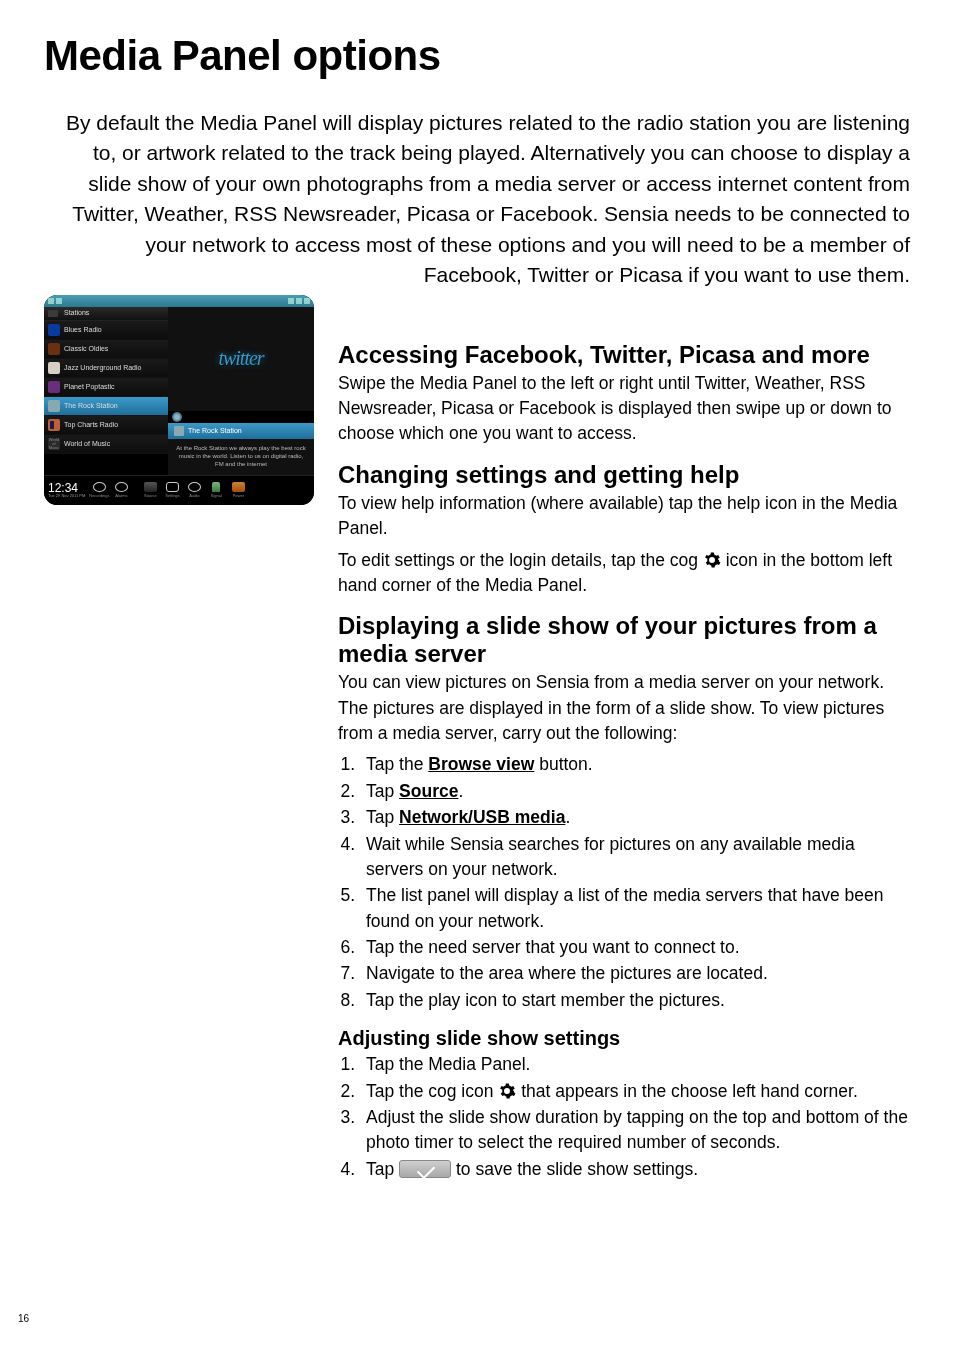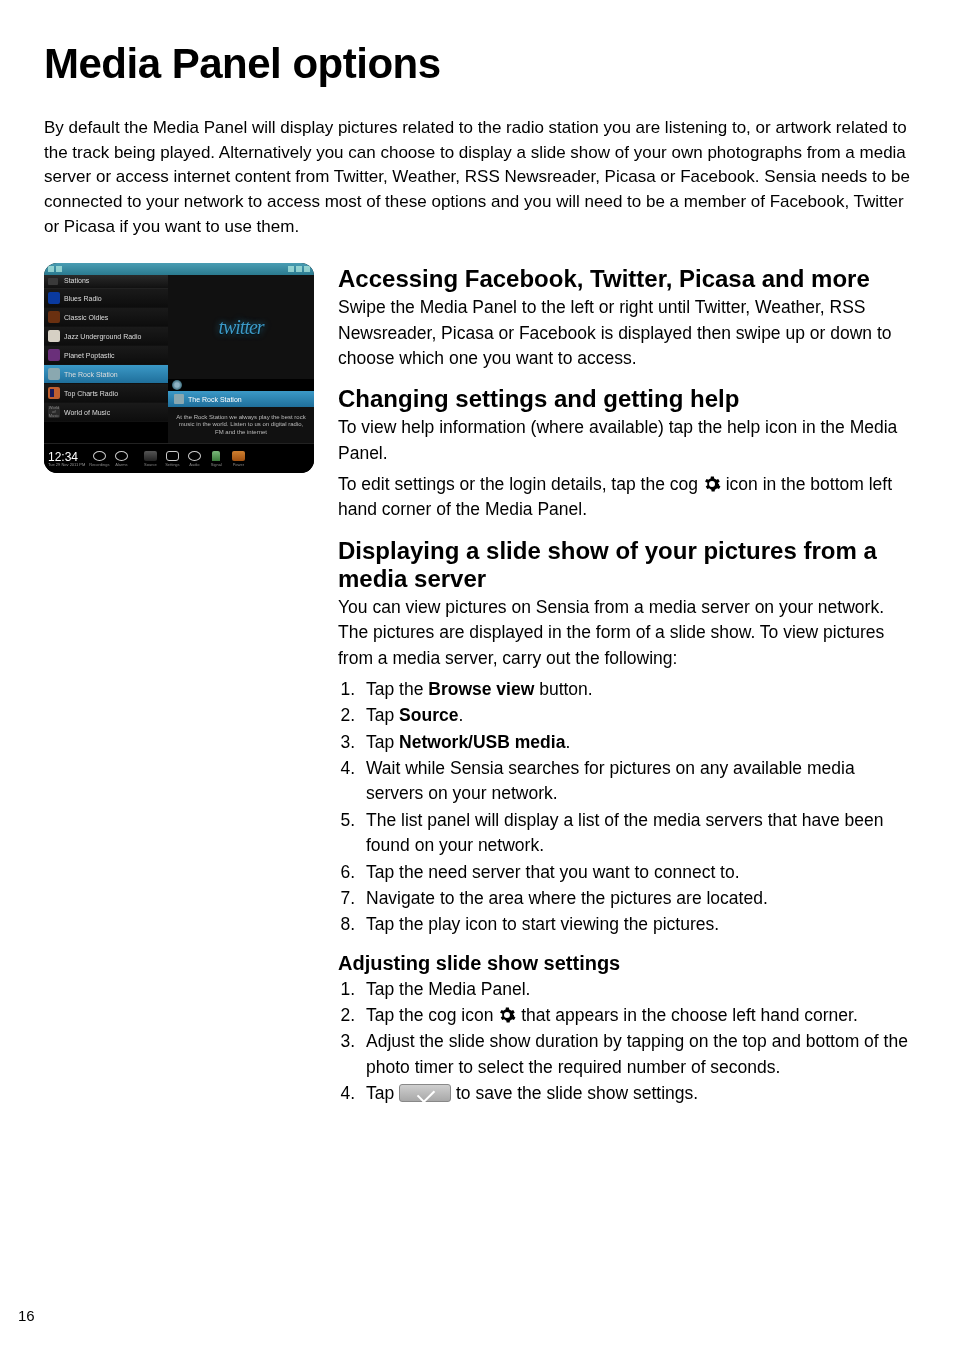--- a/index.html
+++ b/index.html
@@ -1,22 +1,22 @@
 <!DOCTYPE html>
 <html><head>
 <meta charset="utf-8">
 <style>
   * { box-sizing: border-box; margin: 0; padding: 0; }
   html, body { width: 954px; height: 1354px; background: #fff; font-family: Arial, Helvetica, sans-serif; color: #000; }
-  .page { padding: 40px 44px 20px 44px; position: relative; height: 100%; }
+  .page { padding: 32px 44px 20px 44px; position: relative; height: 100%; }
   .title { font-size: 42px; font-weight: bold; margin-bottom: 28px; letter-spacing: -0.5px; }
-  .intro { font-size: 17px; line-height: 1.45; margin-bottom: 24px; }
+  .intro { font-size: 21px; line-height: 1.45; margin-bottom: 4px; text-align: right; }
   .columns { display: flex; gap: 24px; }
   .left-col { width: 270px; flex-shrink: 0; }
-  .right-col { flex: 1; }
+  .right-col { flex: 1; margin-top: 44px; }
   .device-figure { width: 270px; }
   .device-screen { width: 270px; height: 210px; background: #000; border-radius: 13px; position: relative; overflow: hidden; font-family: Arial, sans-serif; }
   
   .dev-top { display: flex; height: 12px; }
   .dev-top-left { width: 124px; background: linear-gradient(#4a9db3, #2a7a8f); display:flex; align-items:center; gap:2px; padding-left:4px;}
   .dev-top-right { flex:1; background: linear-gradient(#4a9db3, #2a7a8f); display:flex; align-items:center; justify-content:flex-end; padding-right:4px; gap:2px;}
   .dev-top .sq { width:6px; height:6px; background:#cfe; opacity:.6; }
   
   .dev-main { display:flex; height: 168px; }
   .dev-list { width: 124px; background:#000; display:flex; flex-direction:column; }
@@ -52,22 +52,22 @@
   
   h2 { font-size: 24px; font-weight: bold; margin-top: 2px; margin-bottom: 2px; }
   h3 { font-size: 20px; font-weight: bold; margin-top: 14px; margin-bottom: 2px; }
   .right-col p { font-size: 17.5px; line-height: 1.45; margin-bottom: 6px; }
   ol { list-style: decimal; padding-left: 22px; font-size: 17.5px; line-height: 1.45; }
   ol li { padding-left: 6px; margin-bottom: 1px; }
   .cog-icon { display:inline-block; width:18px; height:18px; vertical-align:-3px; }
   .cog-icon svg { width:18px; height:18px; }
   .save-btn { display:inline-block; width:52px; height:18px; background: linear-gradient(#cfcfcf,#a8a8a8); border:1px solid #888; border-radius:3px; vertical-align:-3px; position:relative;}
   .save-btn::after { content:""; position:absolute; left:18px; top:4px; width:14px; height:8px; border-left:2px solid #fff; border-bottom:2px solid #fff; transform: rotate(-45deg);}
-  .page-num { position:absolute; bottom:30px; left:18px; font-size:15px;}
-  b { font-weight: bold; }
+  .page-num { position:absolute; bottom:30px; left:18px; font-size:10px;}
+  b { font-weight: bold; text-decoration: underline; }
 </style>
 </head>
 <body>
 
 <div class="page">
   <h1 class="title">Media Panel options</h1>
   <p class="intro">By default the Media Panel will display pictures related to the radio station you are listening to, or artwork related to the track being played. Alternatively you can choose to display a slide show of your own photographs from a media server or access internet content from Twitter, Weather, RSS Newsreader, Picasa or Facebook. Sensia needs to be connected to your network to access most of these options and you will need to be a member of Facebook, Twitter or Picasa if you want to use them.</p>
 
   <div class="columns">
     <div class="left-col">
@@ -179,21 +179,21 @@
       <h2 style="margin-top:14px;">Displaying a slide show of your pictures from a media server</h2>
       <p>You can view pictures on Sensia from a media server on your network. The pictures are displayed in the form of a slide show. To view pictures from a media server, carry out the following:</p>
       <ol>
         <li><span>Tap the </span><b>Browse view</b><span> button.</span></li>
         <li><span>Tap </span><b>Source</b><span>.</span></li>
         <li><span>Tap </span><b>Network/USB media</b><span>.</span></li>
         <li>Wait while Sensia searches for pictures on any available media servers on your network.</li>
         <li>The list panel will display a list of the media servers that have been found on your network.</li>
         <li>Tap the need server that you want to connect to.</li>
         <li>Navigate to the area where the pictures are located.</li>
-        <li>Tap the play icon to start viewing the pictures.</li>
+        <li>Tap the play icon to start member the pictures.</li>
       </ol>
 
       <h3>Adjusting slide show settings</h3>
       <ol>
         <li>Tap the Media Panel.</li>
         <li><span>Tap the cog icon </span><span class="cog-icon"><svg viewBox="0 0 24 24">
                 <path fill="#000" d="M12 8a4 4 0 1 0 0 8 4 4 0 0 0 0-8zm9.4 4c0 .6-.1 1.1-.2 1.7l2.1 1.6-2 3.5-2.5-1a7.7 7.7 0 0 1-2.9 1.7l-.4 2.6h-4l-.4-2.6a7.7 7.7 0 0 1-2.9-1.7l-2.5 1-2-3.5 2.1-1.6a7.9 7.9 0 0 1 0-3.4L2.7 8.7l2-3.5 2.5 1c.9-.7 1.8-1.3 2.9-1.7L10.5 2h4l.4 2.6c1.1.4 2 1 2.9 1.7l2.5-1 2 3.5-2.1 1.6c.1.6.2 1.1.2 1.6z"></path>
               </svg></span><span> that appears in the choose left hand corner.</span></li>
         <li>Adjust the slide show duration by tapping on the top and bottom of the photo timer to select the required number of seconds.</li>
         <li><span>Tap </span><span class="save-btn"></span><span> to save the slide show settings.</span></li>

